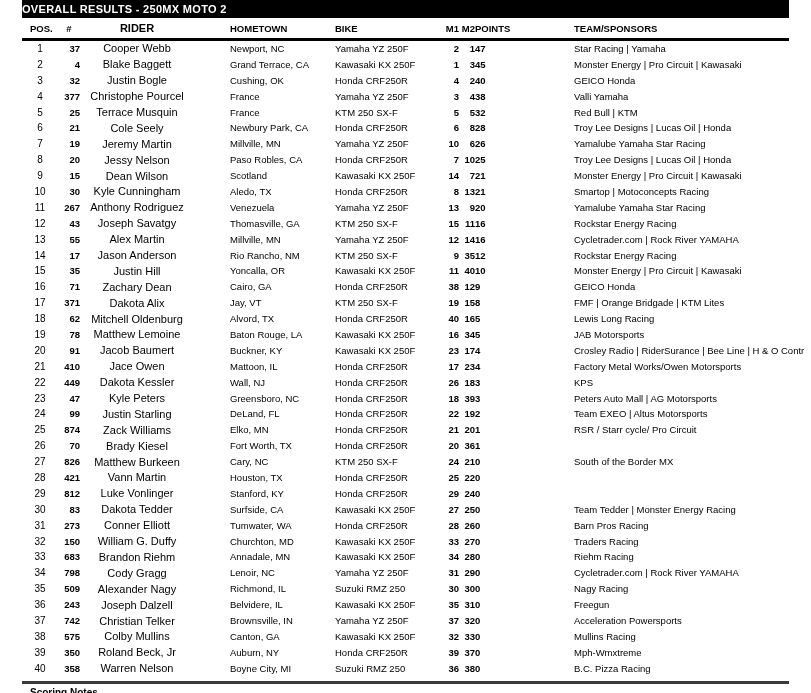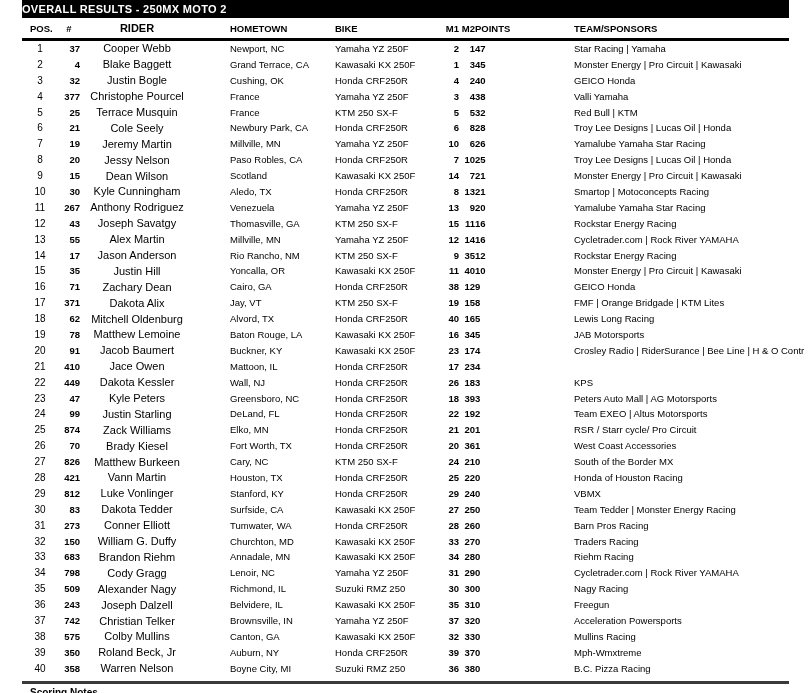--- a/index.html
+++ b/index.html
@@ -334,20 +334,21 @@
 
   <div class="grid-row data-row">
     <div class="c-pos">21</div>
     <div class="c-num">410</div>
     <div class="c-rider">Jace Owen</div>
     <div class="c-home">Mattoon, IL</div>
     <div class="c-bike">Honda CRF250R</div>
     <div class="c-m1">17</div>
     <div class="c-m2">23</div>
     <div class="c-pts">4</div>
+    <div class="c-team">Factory Metal Works/Owen Motorsports</div>
   </div>
 
   <div class="grid-row data-row">
     <div class="c-pos">22</div>
     <div class="c-num">449</div>
     <div class="c-rider">Dakota Kessler</div>
     <div class="c-home">Wall, NJ</div>
     <div class="c-bike">Honda CRF250R</div>
     <div class="c-m1">26</div>
     <div class="c-m2">18</div>
@@ -393,21 +394,20 @@
 
   <div class="grid-row data-row">
     <div class="c-pos">26</div>
     <div class="c-num">70</div>
     <div class="c-rider">Brady Kiesel</div>
     <div class="c-home">Fort Worth, TX</div>
     <div class="c-bike">Honda CRF250R</div>
     <div class="c-m1">20</div>
     <div class="c-m2">36</div>
     <div class="c-pts">1</div>
-    <div class="c-team">West Coast Accessories</div>
   </div>
 
   <div class="grid-row data-row">
     <div class="c-pos">27</div>
     <div class="c-num">826</div>
     <div class="c-rider">Matthew Burkeen</div>
     <div class="c-home">Cary, NC</div>
     <div class="c-bike">KTM 250 SX-F</div>
     <div class="c-m1">24</div>
     <div class="c-m2">21</div>
@@ -417,33 +417,31 @@
 
   <div class="grid-row data-row">
     <div class="c-pos">28</div>
     <div class="c-num">421</div>
     <div class="c-rider">Vann Martin</div>
     <div class="c-home">Houston, TX</div>
     <div class="c-bike">Honda CRF250R</div>
     <div class="c-m1">25</div>
     <div class="c-m2">22</div>
     <div class="c-pts">0</div>
-    <div class="c-team">Honda of Houston Racing</div>
   </div>
 
   <div class="grid-row data-row">
     <div class="c-pos">29</div>
     <div class="c-num">812</div>
     <div class="c-rider">Luke Vonlinger</div>
     <div class="c-home">Stanford, KY</div>
     <div class="c-bike">Honda CRF250R</div>
     <div class="c-m1">29</div>
     <div class="c-m2">24</div>
     <div class="c-pts">0</div>
-    <div class="c-team">VBMX</div>
   </div>
 
   <div class="grid-row data-row">
     <div class="c-pos">30</div>
     <div class="c-num">83</div>
     <div class="c-rider">Dakota Tedder</div>
     <div class="c-home">Surfside, CA</div>
     <div class="c-bike">Kawasaki KX 250F</div>
     <div class="c-m1">27</div>
     <div class="c-m2">25</div>

